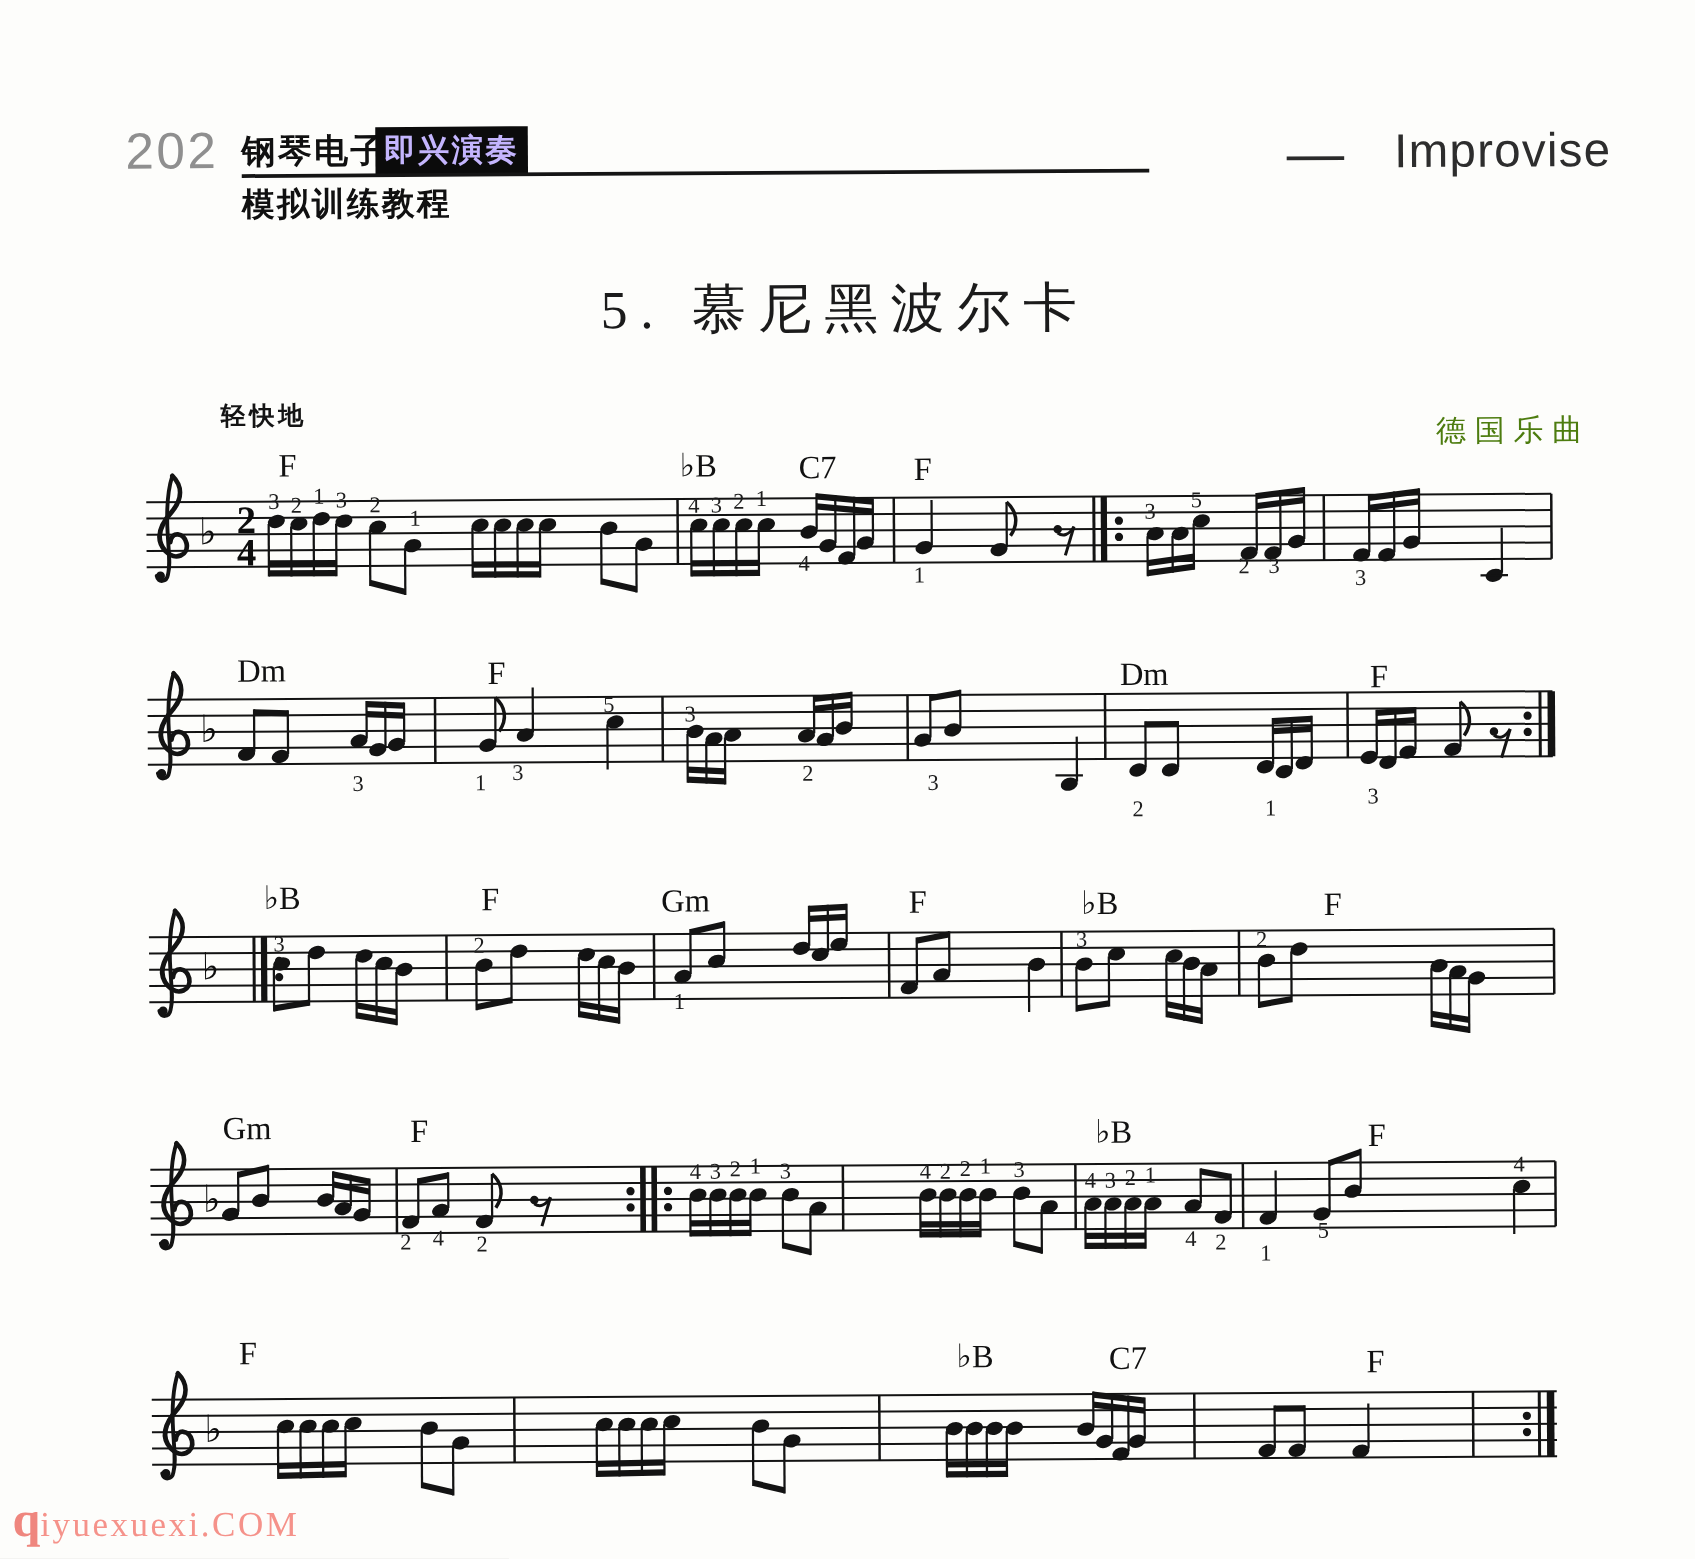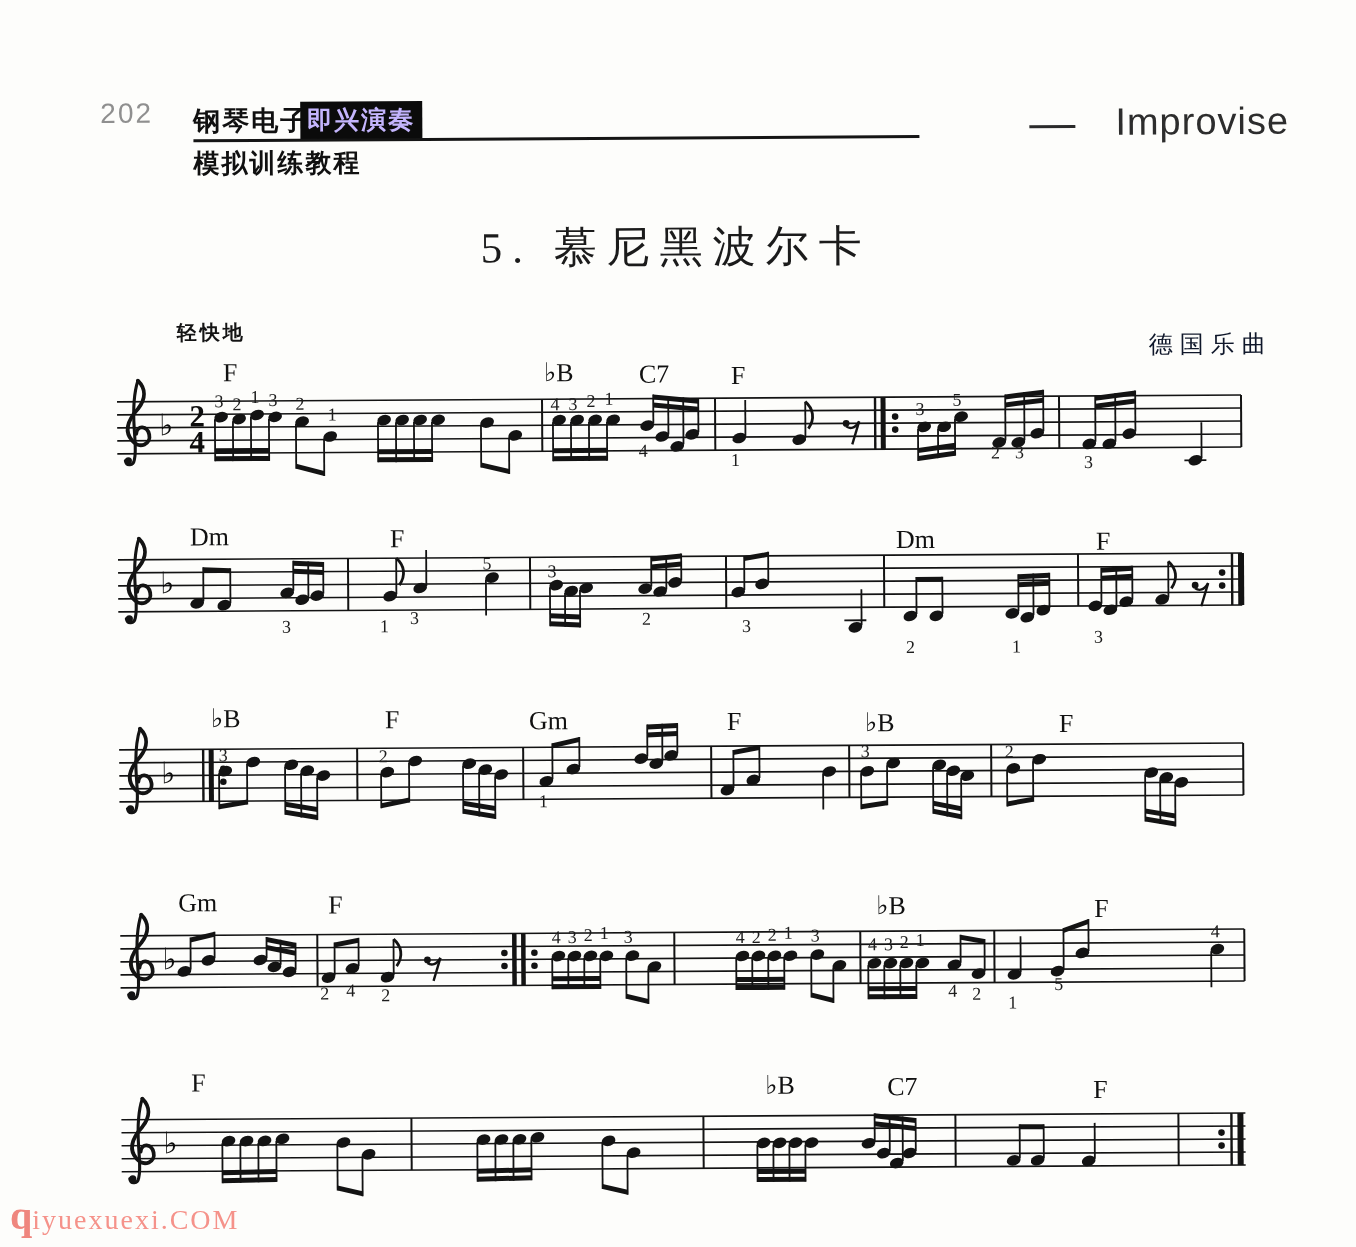--- a/index.html
+++ b/index.html
@@ -12,21 +12,21 @@
     color:#161616;
   }
   .tilt{
     position:absolute;left:0;top:0;width:1356px;height:1247px;
     transform:rotate(-0.35deg);
     transform-origin:55% 45%;
   }
   
   .page-number{
     position:absolute;left:103px;top:94px;
-    font-size:28px;letter-spacing:2px;color:#8f8f8f;font-weight:400;
+    font-size:41px;letter-spacing:2px;color:#8f8f8f;font-weight:400;
   }
   .series-title{
     position:absolute;left:196px;top:100px;
     font-size:27px;font-weight:bold;color:#101010;letter-spacing:2px;
   }
   .series-badge{
     position:absolute;left:303px;top:99px;
     background:#0b0b0b;color:#c4b5fd;
     font-size:25px;font-weight:bold;letter-spacing:2px;
     padding:2px 7px 4px 7px;
@@ -51,21 +51,21 @@
     font-family:"Liberation Serif","DejaVu Serif",serif;
     font-size:43px;color:#1b1b1b;letter-spacing:10px;
   }
   .tempo-marking{
     position:absolute;left:178px;top:316px;
     font-size:20px;font-weight:bold;color:#141414;letter-spacing:3px;
   }
   .attribution{
     position:absolute;left:1150px;top:331px;
     font-family:Liberation Sans, sans-serif;
-    font-size:24px;color:#0f172a;letter-spacing:7px;
+    font-size:24px;color:#4d7c0f;letter-spacing:7px;
   }
   
   svg.notation{position:absolute;left:0;top:0;}
   svg text{user-select:none;}
   .chord-t{font-family:"Liberation Serif","DejaVu Serif",serif;font-size:26px;fill:#111;}
   .fing-t{font-family:"Liberation Serif","DejaVu Serif",serif;font-size:18px;fill:#1d1d1d;}
   .tsig-t{font-family:"Liberation Serif","DejaVu Serif",serif;font-size:31px;font-weight:bold;fill:#0d0d0d;}
   .flat-t{font-family:"DejaVu Sans","Liberation Serif",serif;font-size:30px;fill:#0d0d0d;}
   
   .watermark{

